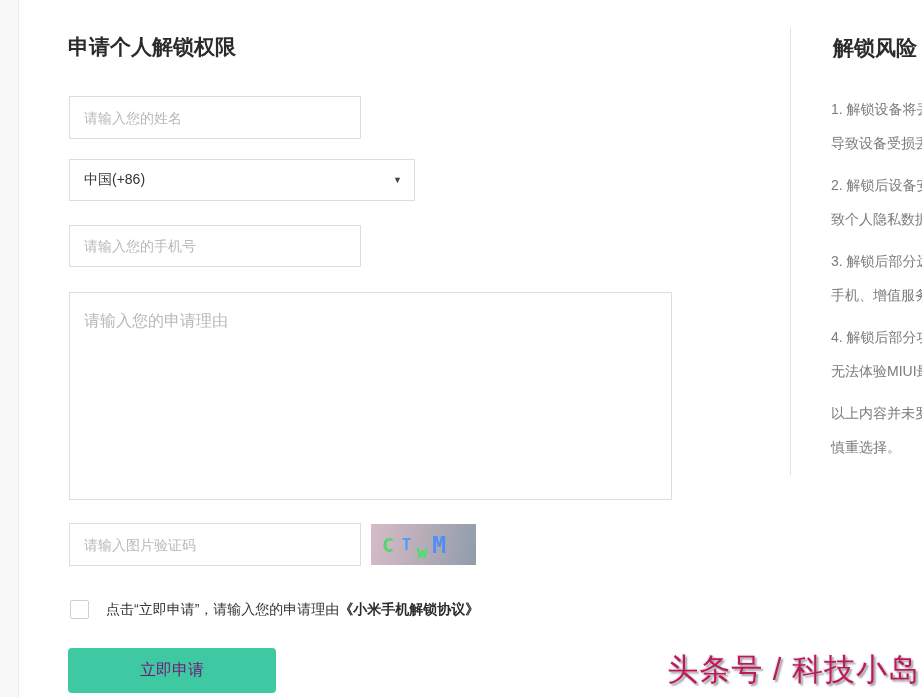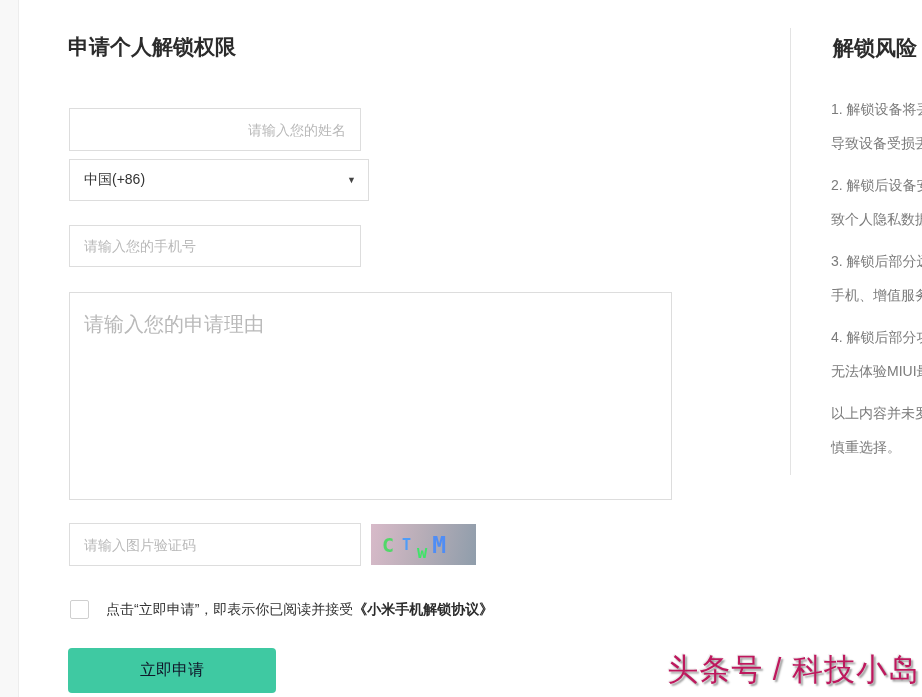--- a/index.html
+++ b/index.html
@@ -23,38 +23,38 @@
 
   
   .field {
     position: absolute; left: 69px; width: 292px; height: 43px;
     border: 1px solid #ddd; background: #fff;
     font-size: 14px; color: #333; padding: 0 14px;
     font-family: "Liberation Sans", "DejaVu Sans", sans-serif;
     outline: none;
   }
   .field::placeholder { color: #b9b9b9; opacity: 1; }
-  .name-field  { top: 108px; text-align: right; }
+  .name-field  { top: 96px; }
   .phone-field { top: 225px; height: 42px; }
 
   .select-box {
-    position: absolute; left: 69px; top: 159px; width: 300px; height: 42px;
+    position: absolute; left: 69px; top: 159px; width: 346px; height: 42px;
     border: 1px solid #ddd; background: #fff; cursor: pointer;
     display: flex; align-items: center; padding: 0 14px;
     font-size: 14px; color: #333;
   }
   .select-box .chevron {
     position: absolute; right: 12px; top: 50%; transform: translateY(-50%);
     font-size: 9px; color: #444;
   }
 
   .reason-field {
     position: absolute; left: 69px; top: 292px; width: 603px; height: 208px;
     border: 1px solid #ddd; background: #fff; resize: none; outline: none;
-    font-size: 20px; color: #333; padding: 18px 14px;
+    font-size: 16px; color: #333; padding: 18px 14px;
     font-family: "Liberation Sans", "DejaVu Sans", sans-serif;
   }
   .reason-field::placeholder { color: #b9b9b9; opacity: 1; }
 
   .captcha-field { top: 523px; }
   .captcha-img {
     position: absolute; left: 371px; top: 524px; width: 105px; height: 41px;
     background: linear-gradient(100deg, #d8bac9 0%, #b9aeb8 45%, #8f9dab 100%);
     cursor: pointer; display: flex; align-items: center; padding-left: 11px;
     font-family: "DejaVu Sans Mono", monospace; font-weight: 700;
@@ -72,21 +72,21 @@
     width: 19px; height: 19px; border: 1px solid #cfcfcf; background: #fff;
     border-radius: 2px; cursor: pointer; flex: 0 0 auto;
   }
   .agreement-text { margin-left: 17px; font-size: 14px; color: #333; white-space: nowrap; }
   .agreement-link { font-weight: 700; color: #2b2b2b; text-decoration: none; cursor: pointer; }
 
   
   .submit-btn {
     position: absolute; left: 68px; top: 648px; width: 208px; height: 45px;
     background: #3fc9a2; border: none; border-radius: 4px; cursor: pointer;
-    color: #0f172a; font-size: 16px;
+    color: #701a75; font-size: 16px;
     font-family: "Liberation Sans", "DejaVu Sans", sans-serif;
   }
 
   
   .v-divider {
     position: absolute; left: 790px; top: 28px; width: 1px; height: 447px;
     background: #e3e3e3;
   }
   .risk-title {
     position: absolute; left: 833px; top: 34px;
@@ -131,21 +131,21 @@
 
 <div class="captcha-img">
   <span class="ch ch-1">C</span>
   <span class="ch ch-2">T</span>
   <span class="ch ch-3">w</span>
   <span class="ch ch-4">M</span>
 </div>
 
 <div class="agreement">
   <span class="checkbox"></span>
-  <span class="agreement-text"><span>点击“立即申请”，即表示你已阅读并接受</span><a class="agreement-link">《小米手机解锁协议》</a></span>
+  <span class="agreement-text"><span>点击“立即申请”，请输入您的申请理由</span><a class="agreement-link">《小米手机解锁协议》</a></span>
 </div>
 
 <button class="submit-btn">立即申请</button>
 
 <div class="v-divider"></div>
 
 <div class="risk-title">解锁风险</div>
 
 <div class="risk-body">
   <div class="para">

